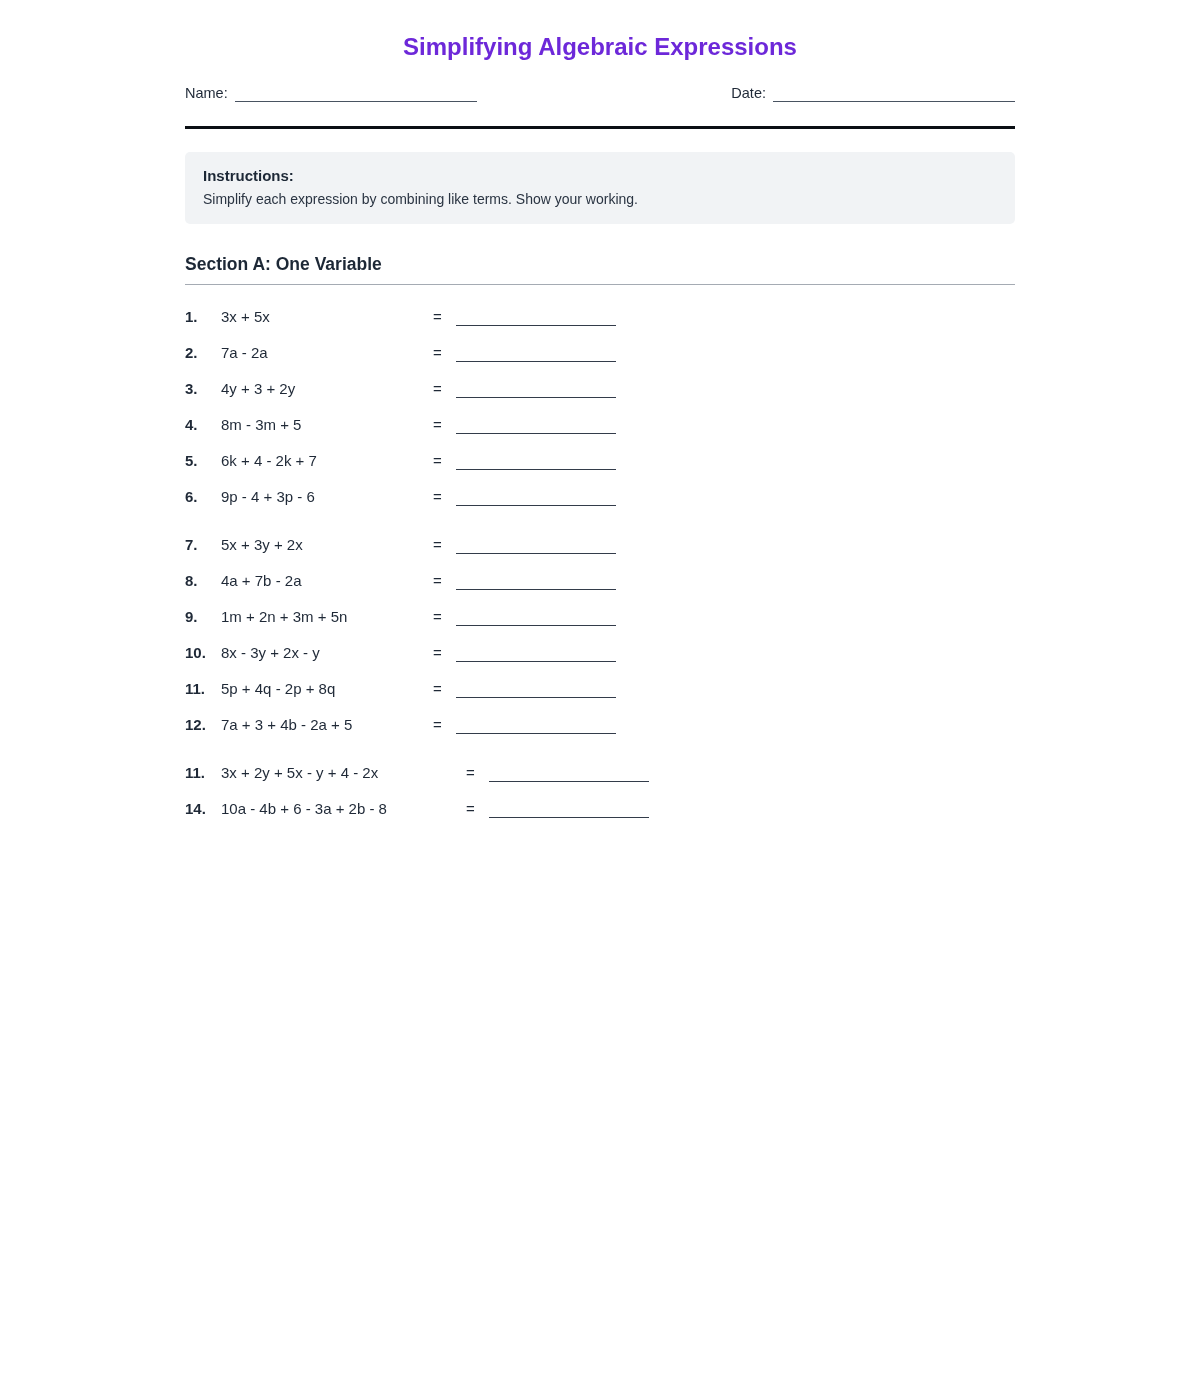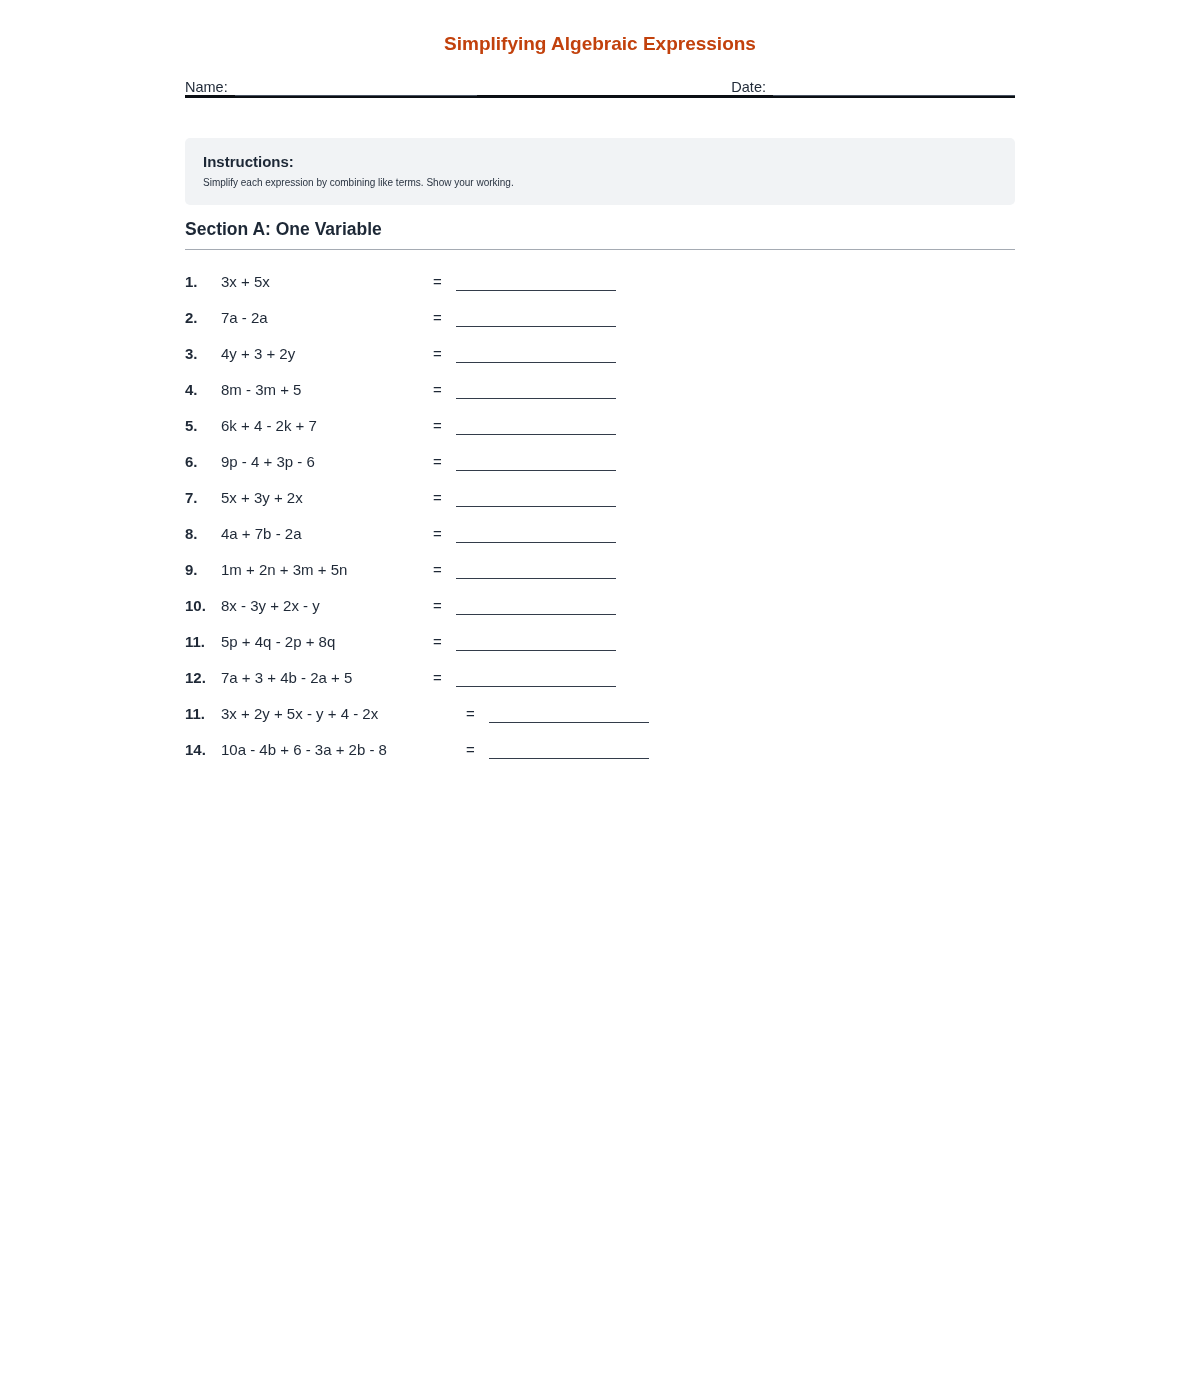--- a/index.html
+++ b/index.html
@@ -9,54 +9,54 @@
     font-family: "Liberation Sans", "DejaVu Sans", sans-serif;
     color: #1f2937;
   }
   .page {
     width: 830px;
     margin: 0 auto;
     padding-top: 33px;
   }
   .title {
     text-align: center;
-    font-size: 19px;
+    font-size: 24px;
     font-weight: bold;
-    color: #c2410c;
+    color: #6d28d9;
     margin-bottom: 24px;
   }
   .header-row {
     display: flex;
     justify-content: space-between;
     align-items: center;
-    padding-bottom: 0;
+    padding-bottom: 25px;
     border-bottom: 3px solid #0b0f14;
   }
   .field-group { display: flex; align-items: baseline; }
   .field-label { font-size: 14.5px; color: #1f2937; margin-right: 7px; }
   .field-line {
     display: inline-block;
     width: 242px;
     border-bottom: 1.5px solid #495361;
     transform: translateY(4px);
   }
   .instructions {
-    margin-top: 40px;
+    margin-top: 23px;
     background: #f1f3f5;
     border-radius: 5px;
     padding: 15px 30px 17px 18px;
   }
   .instructions-heading {
     font-size: 15px;
     font-weight: bold;
     color: #1d2836;
     margin-bottom: 7px;
   }
-  .instructions-body { font-size: 10px; color: #2a3442; }
-  .section { margin-top: 14px; }
+  .instructions-body { font-size: 14px; color: #2a3442; }
+  .section { margin-top: 30px; }
   .section-heading {
     font-size: 17.5px;
     font-weight: bold;
     color: #1d2836;
     padding-bottom: 9px;
     border-bottom: 1px solid #a5abb3;
     margin-bottom: 23px;
   }
   .problem-row {
     display: flex;

